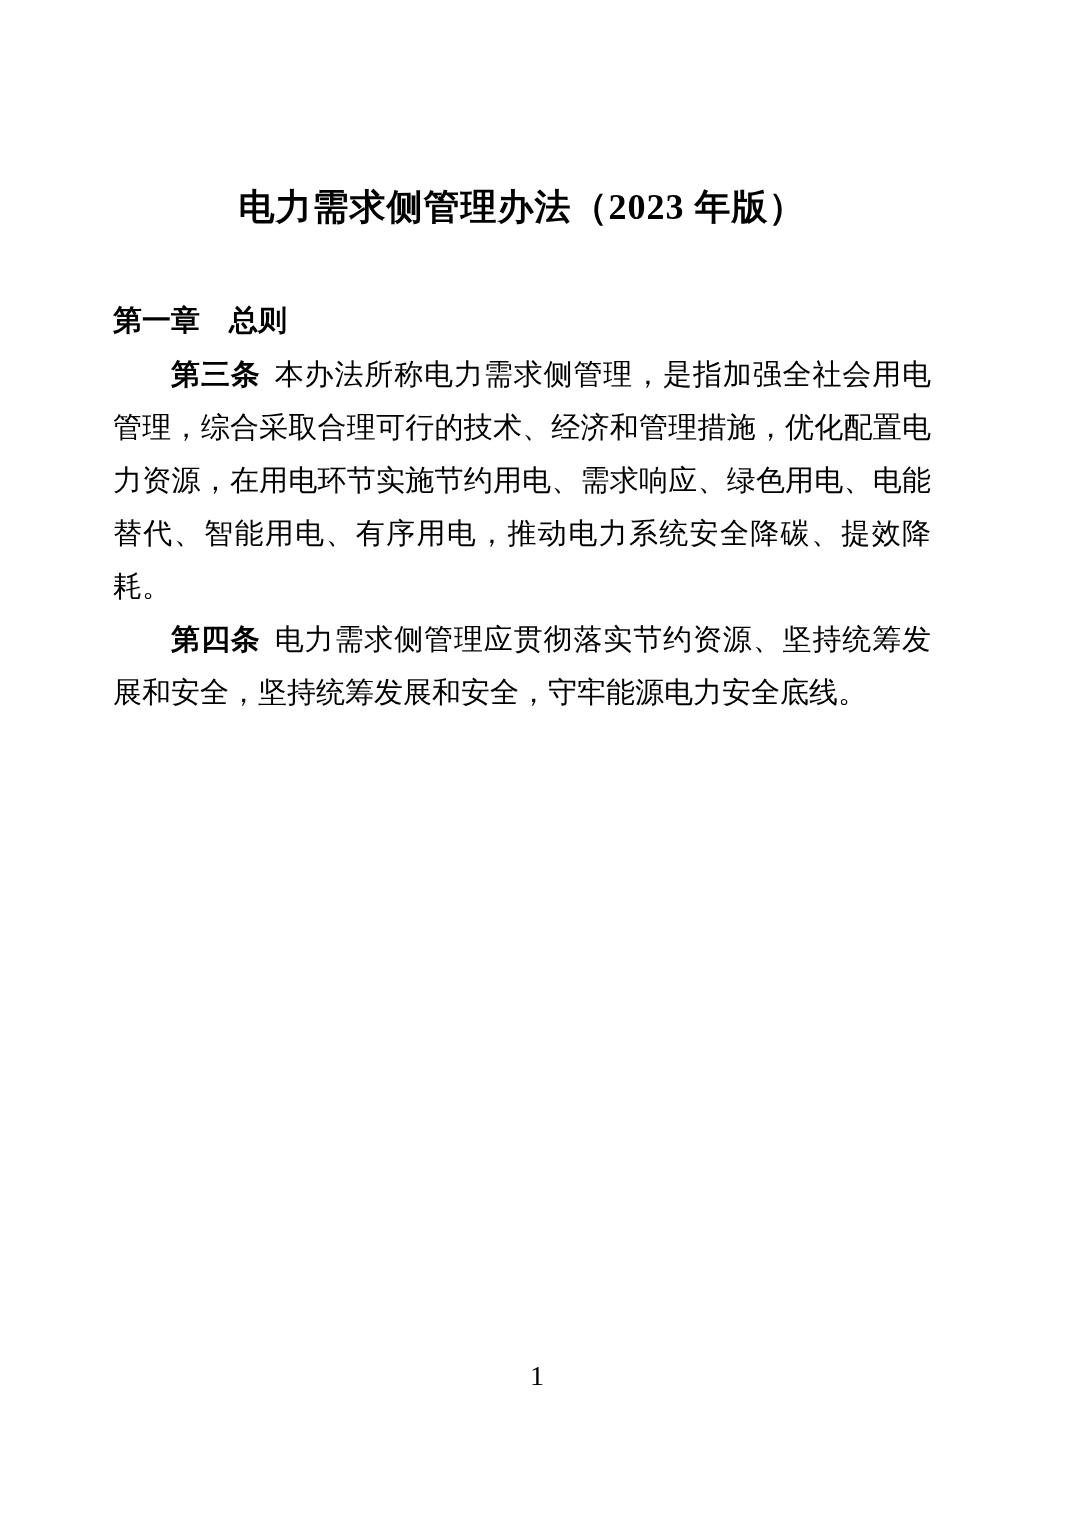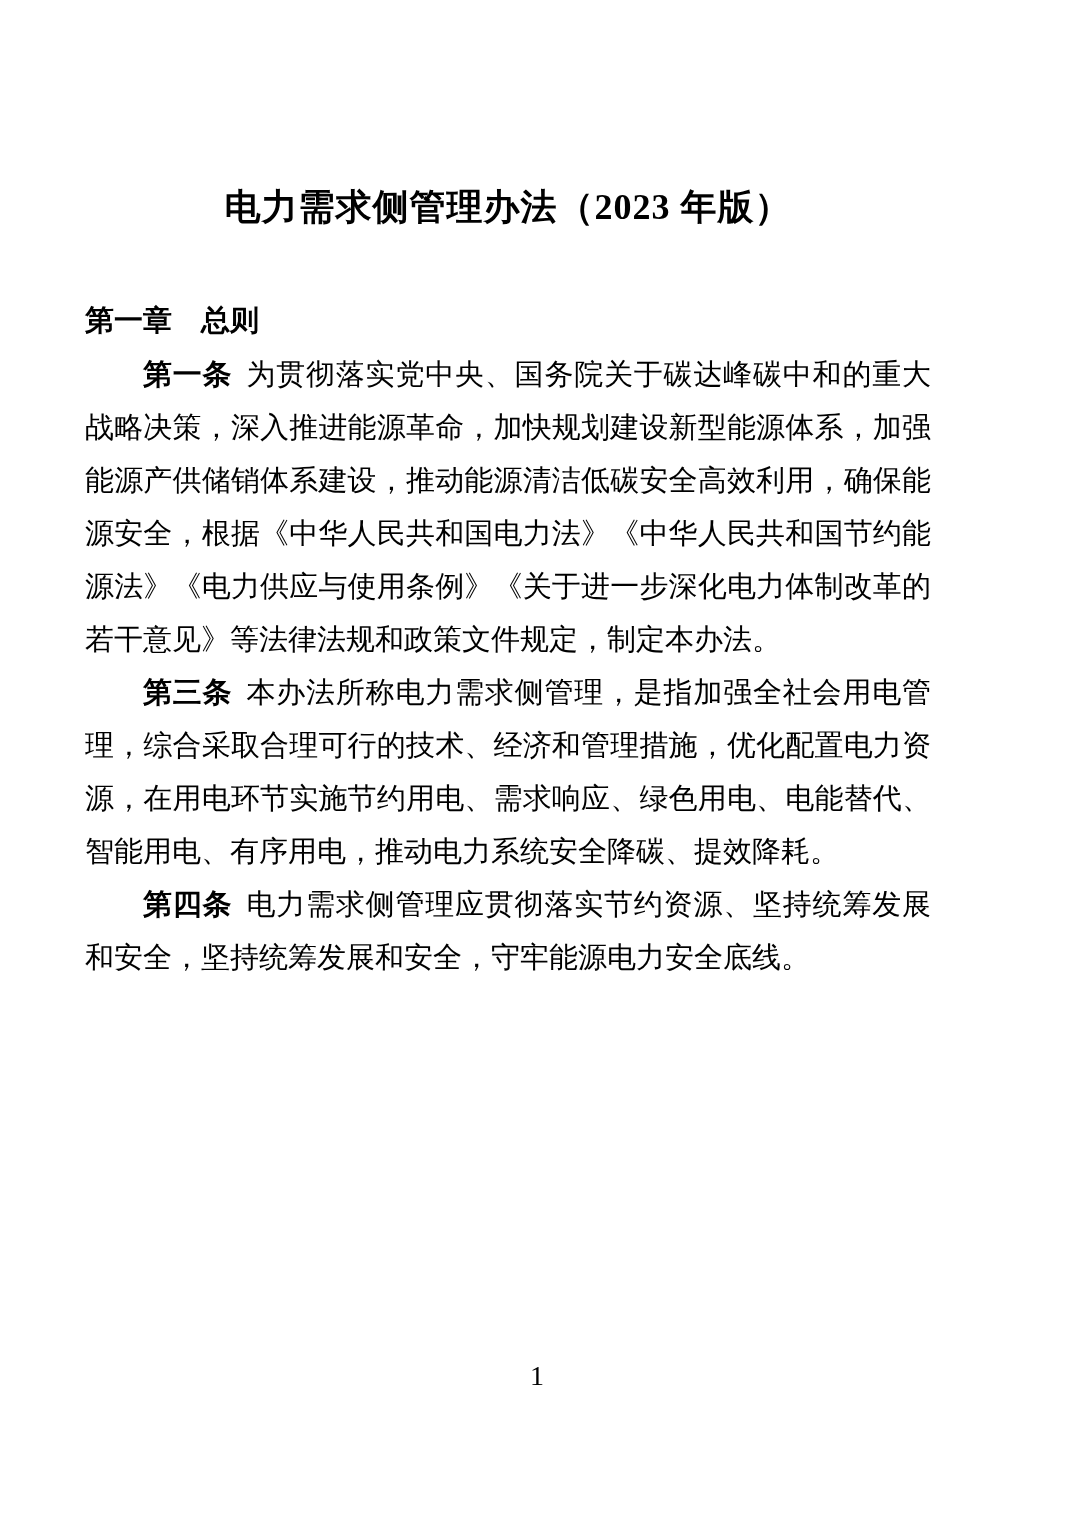--- a/index.html
+++ b/index.html
@@ -8,21 +8,21 @@
     background: #ffffff;
   }
   .page {
     position: relative;
     width: 1074px;
     height: 1520px;
     background: #ffffff;
     color: #000000;
     font-family: "Liberation Serif", "DejaVu Serif", serif;
     box-sizing: border-box;
-    padding: 183px 143px 0 85px;
+    padding: 183px 143px 0 113px;
     overflow: hidden;
   }
   .doc-title {
     margin: 0;
     text-align: center;
     font-size: 36px;
     line-height: 48px;
     font-weight: bold;
     letter-spacing: 1px;
   }
@@ -61,23 +61,20 @@
 <body>
 
 <div class="page">
 
   <h1 class="doc-title">电力需求侧管理办法（2023 年版）</h1>
 
   <h2 class="chapter-heading">第一章　总则</h2>
 
   <div class="doc-body">
 
-    <p class="article">
-      <span class="article-label">第一条</span><span>为贯彻落实党中央、国务院关于碳达峰碳中和的重大战略决策，深入推进能源革命，加快规划建设新型能源体系，加强能源产供储销体系建设，推动能源清洁低碳安全高效利用，确保能源安全，根据《中华人民共和国电力法》《中华人民共和国节约能源法》《电力供应与使用条例》《关于进一步深化电力体制改革的若干意见》等法律法规和政策文件规定，制定本办法。</span>
-    </p>
 
 
     <p class="article">
       <span class="article-label">第三条</span><span>本办法所称电力需求侧管理，是指加强全社会用电管理，综合采取合理可行的技术、经济和管理措施，优化配置电力资源，在用电环节实施节约用电、需求响应、绿色用电、电能替代、智能用电、有序用电，推动电力系统安全降碳、提效降耗。</span>
     </p>
 
     <p class="article">
       <span class="article-label">第四条</span><span>电力需求侧管理应贯彻落实节约资源、坚持统筹发展和安全，坚持统筹发展和安全，守牢能源电力安全底线。</span>
     </p>
 

